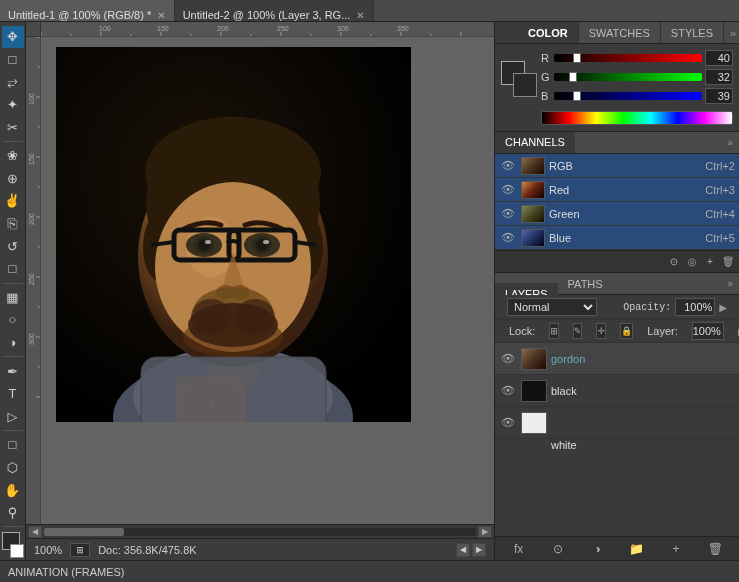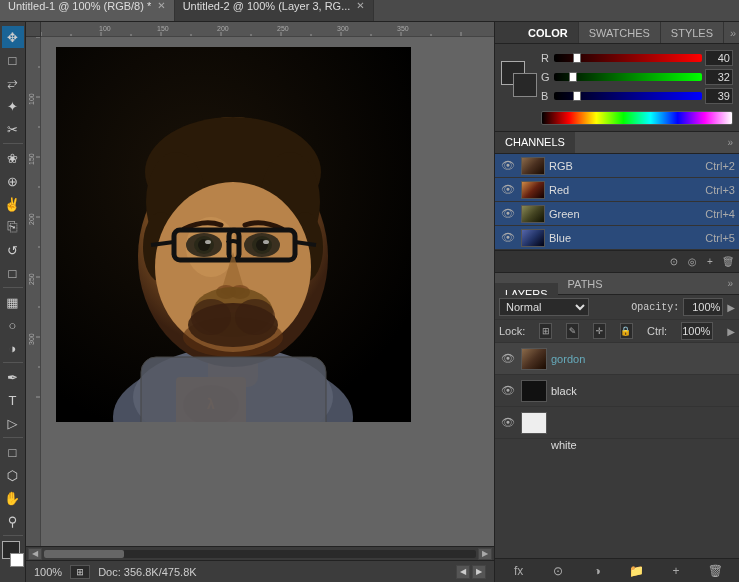--- a/index.html
+++ b/index.html
@@ -1,20 +1,20 @@
 <!DOCTYPE html>
 <html><head>
   <meta charset="utf-8">
   <style>
     * { margin: 0; padding: 0; box-sizing: border-box; }
     body { width: 739px; height: 582px; background: #3c3c3c; font-family: Arial, sans-serif; font-size: 11px; color: #ccc; overflow: hidden; }
 
     
     .tab-bar { display: flex; align-items: center; background: #4a4a4a; border-bottom: 1px solid #222; height: 22px; }
-    .tab { display: flex; align-items: flex-start; padding: 0 8px; height: 100%; background: #5a5a5a; border-right: 1px solid #333; color: #ddd; font-size: 11px; cursor: pointer; white-space: nowrap; }
+    .tab { display: flex; align-items: flex-end; padding: 0 8px; height: 100%; background: #5a5a5a; border-right: 1px solid #333; color: #ddd; font-size: 11px; cursor: pointer; white-space: nowrap; }
     .tab.active { background: #3c3c3c; }
     .tab-close { margin-left: 6px; color: #aaa; font-size: 10px; cursor: pointer; }
 
     
     .left-toolbar { width: 26px; background: #3c3c3c; border-right: 1px solid #222; display: flex; flex-direction: column; align-items: center; padding-top: 4px; gap: 1px; flex-shrink: 0; }
     .tool-btn { width: 22px; height: 22px; display: flex; align-items: center; justify-content: center; cursor: pointer; color: #ccc; font-size: 13px; background: transparent; border: none; }
     .tool-btn.active { background: #1a6496; }
     .tool-separator { width: 20px; height: 1px; background: #555; margin: 2px 0; }
     .canvas-view { flex: 1; overflow: hidden; display: flex; align-items: center; justify-content: center; background: #646464; position: relative; }
 
@@ -403,36 +403,36 @@
         <div class="layers-tabs">
           <div class="layers-tab active">
             <span>LAYERS</span>
           </div>
           <div class="layers-tab">
             <span>PATHS</span>
           </div>
           <div class="layers-expand" style="margin-left:auto; padding:0 6px;">»</div>
         </div>
 
-        <div style="display:flex; align-items:center; padding:3px 4px; background:#3a3a3a; border-bottom:1px solid #333; gap:4px;">
+        <div style="display:flex; align-items:center; padding:3px 12px; background:#3a3a3a; border-bottom:1px solid #333; gap:4px;">
           <select class="blend-select">
             <option>Normal</option>
           </select>
           <span style="color:#ccc; font-size:10px; margin-left:auto;font-family:Liberation Mono, monospace;">Opacity:</span>
           <div style="width:40px; height:18px; background:#2a2a2a; border:1px solid #555; color:#ddd; font-size:11px; display:flex; align-items:center; justify-content:flex-end; padding-right:2px;">100%</div>
           <span style="color:#999; font-size:10px; cursor:pointer;">▶</span>
         </div>
 
-        <div style="display:flex; align-items:center; padding:2px 4px; background:#3a3a3a; border-bottom:1px solid #333; gap:14px;">
+        <div style="display:flex; align-items:center; padding:2px 14px; background:#3a3a3a; border-bottom:1px solid #333; gap:14px;">
           <span style="color:#ccc; font-size:11px;">Lock:</span>
           <div style="width:16px; height:16px; border:1px solid #555; background:#2a2a2a; display:flex; align-items:center; justify-content:center; font-size:9px; color:#aaa; cursor:pointer;">⊞</div>
           <div style="width:16px; height:16px; border:1px solid #555; background:#2a2a2a; display:flex; align-items:center; justify-content:center; font-size:9px; color:#aaa; cursor:pointer;">✎</div>
           <div style="width:16px; height:16px; border:1px solid #555; background:#2a2a2a; display:flex; align-items:center; justify-content:center; font-size:9px; color:#aaa; cursor:pointer;">✛</div>
           <div style="width:16px; height:16px; border:1px solid #555; background:#2a2a2a; display:flex; align-items:center; justify-content:center; font-size:9px; color:#aaa; cursor:pointer;">🔒</div>
-          <span style="color:#ccc; font-size:11px; margin-left:auto;">Ctrl:</span>
+          <span style="color:#ccc; font-size:11px; margin-left:auto;">Layer:</span>
           <div style="width:40px; height:18px; background:#2a2a2a; border:1px solid #555; color:#ddd; font-size:11px; display:flex; align-items:center; justify-content:flex-end; padding-right:2px;">100%</div>
           <span style="color:#999; font-size:10px; cursor:pointer;">▶</span>
         </div>
 
         <div class="layers-list">
 
           <div class="layer-row" style="display:flex; align-items:center; height:32px; padding:0 4px; border-bottom:1px solid #333; cursor:pointer; background:#444;">
             <div class="layer-eye" style="width:18px; height:18px; display:flex; align-items:center; justify-content:center; font-size:11px;">👁</div>
             <div style="width:26px; height:22px; border:1px solid #555; margin:0 4px; background:linear-gradient(135deg,#8a6a4a 0%,#4a3020 50%,#1a0a00 100%); flex-shrink:0;"></div>
             <span style="color:#6ab; font-size:11px; flex:1;">gordon</span>
@@ -456,14 +456,17 @@
           <div style="color:#aaa; font-size:12px; cursor:pointer; width:20px; height:20px; display:flex; align-items:center; justify-content:center;">⊙</div>
           <div style="color:#aaa; font-size:12px; cursor:pointer; width:20px; height:20px; display:flex; align-items:center; justify-content:center;">◑</div>
           <div style="color:#aaa; font-size:12px; cursor:pointer; width:20px; height:20px; display:flex; align-items:center; justify-content:center;">📁</div>
           <div style="color:#aaa; font-size:12px; cursor:pointer; width:20px; height:20px; display:flex; align-items:center; justify-content:center;">+</div>
           <div style="color:#aaa; font-size:12px; cursor:pointer; width:20px; height:20px; display:flex; align-items:center; justify-content:center;">🗑</div>
         </div>
       </div>
     </div>
   </div>
 
+  <div style="height:22px; background:#3c3c3c; border-top:1px solid #222; display:flex; align-items:center; padding:0 8px; font-size:11px; color:#ccc;">
+    <span>ANIMATION (FRAMES)</span>
+  </div>
 
 </div>
 
 </body></html>

